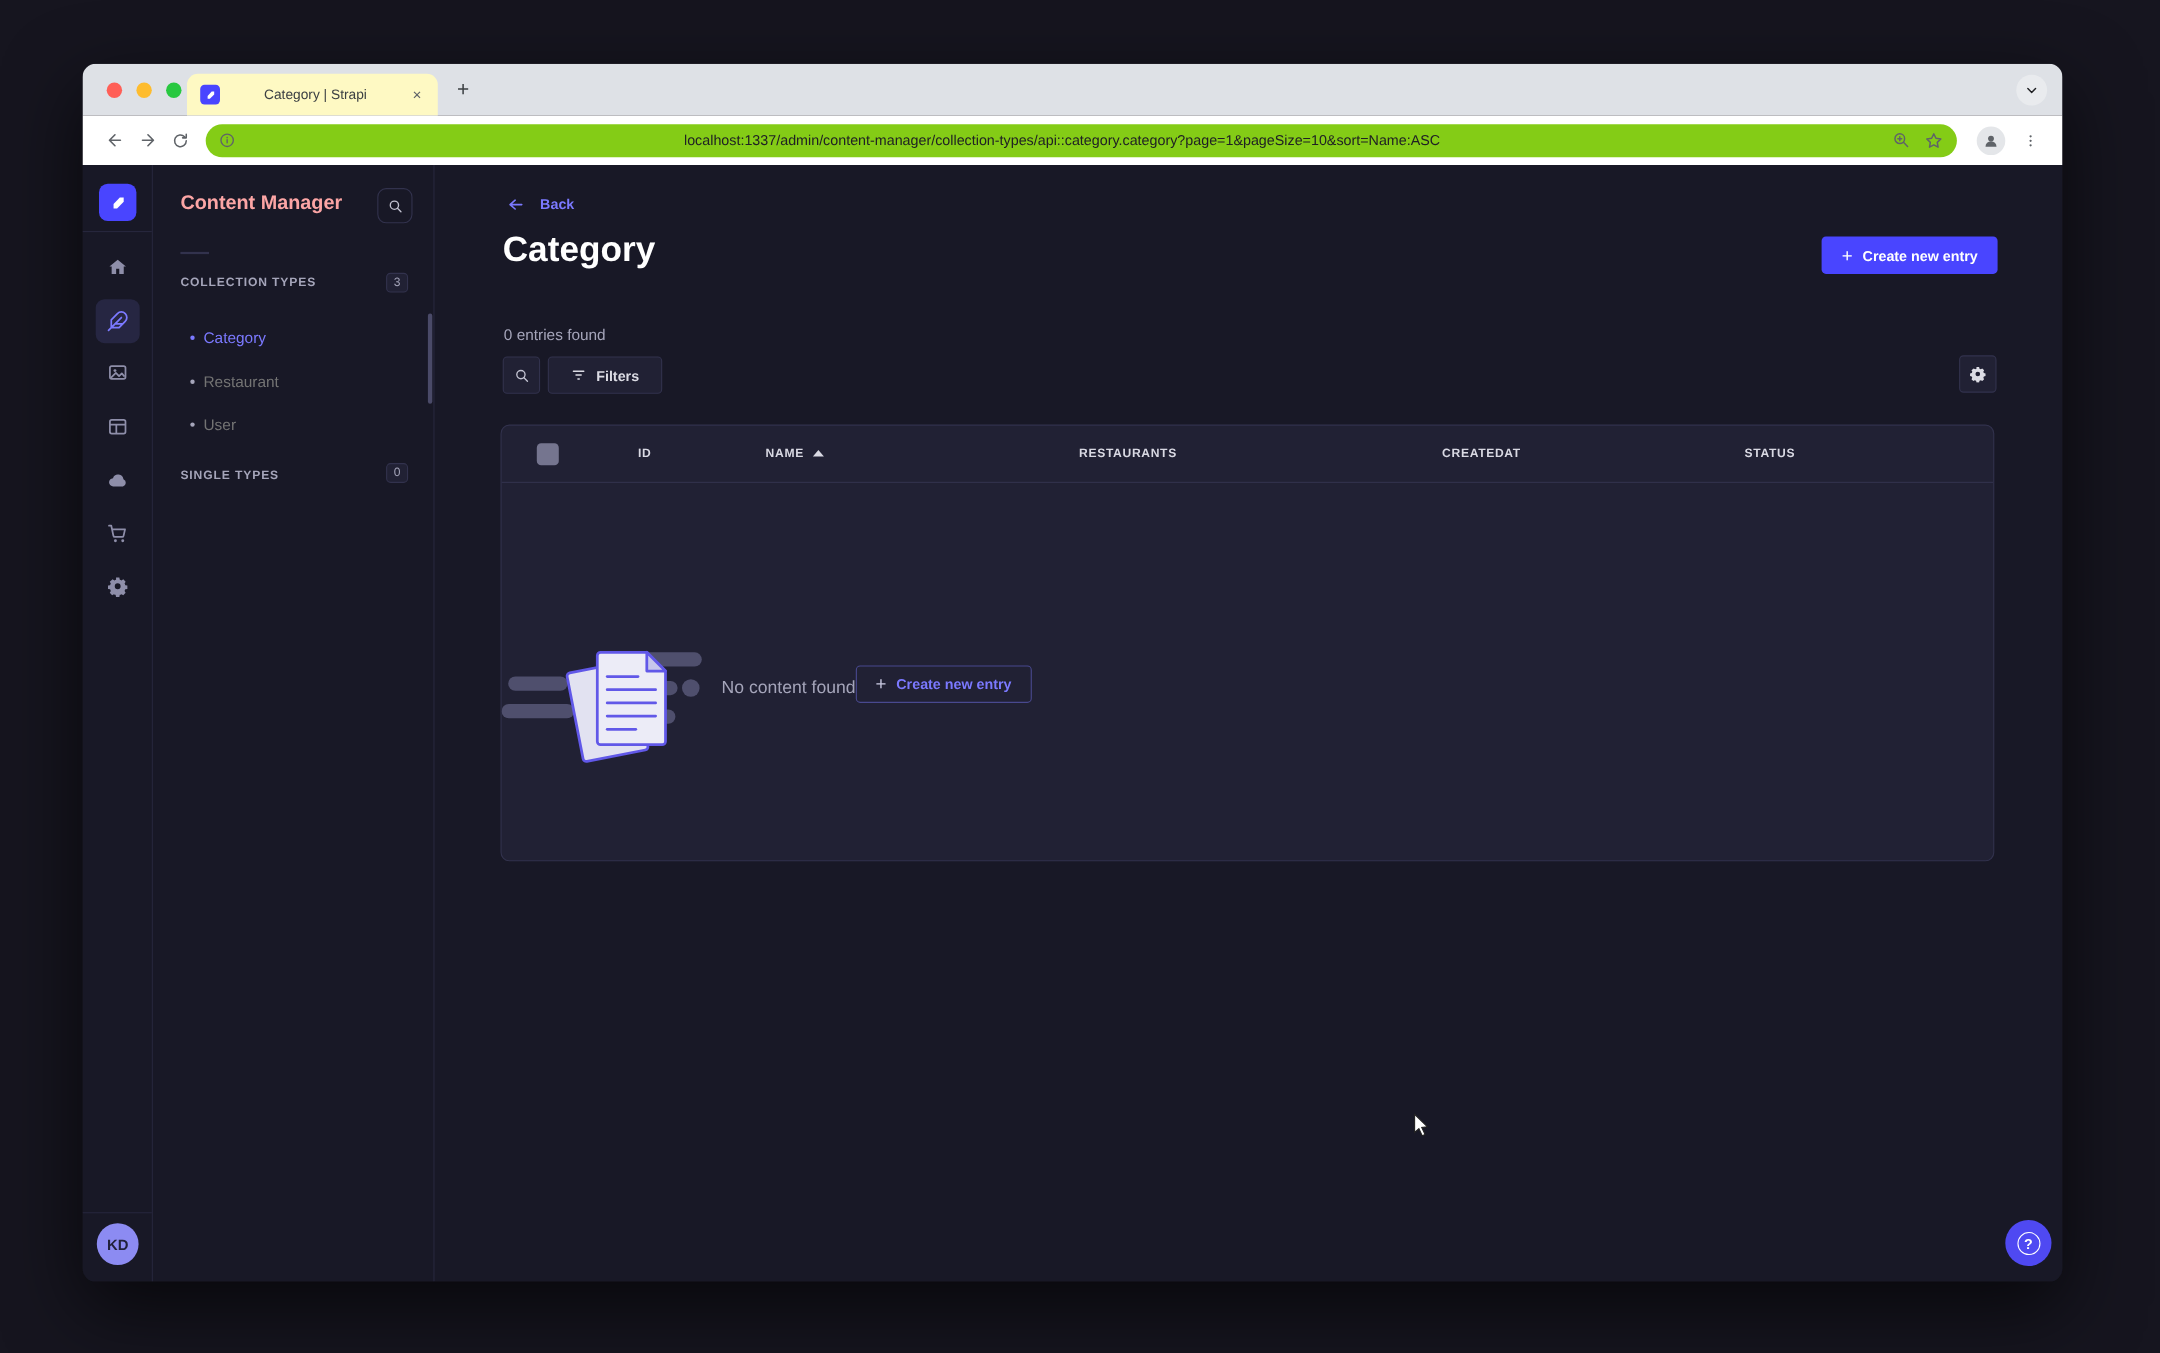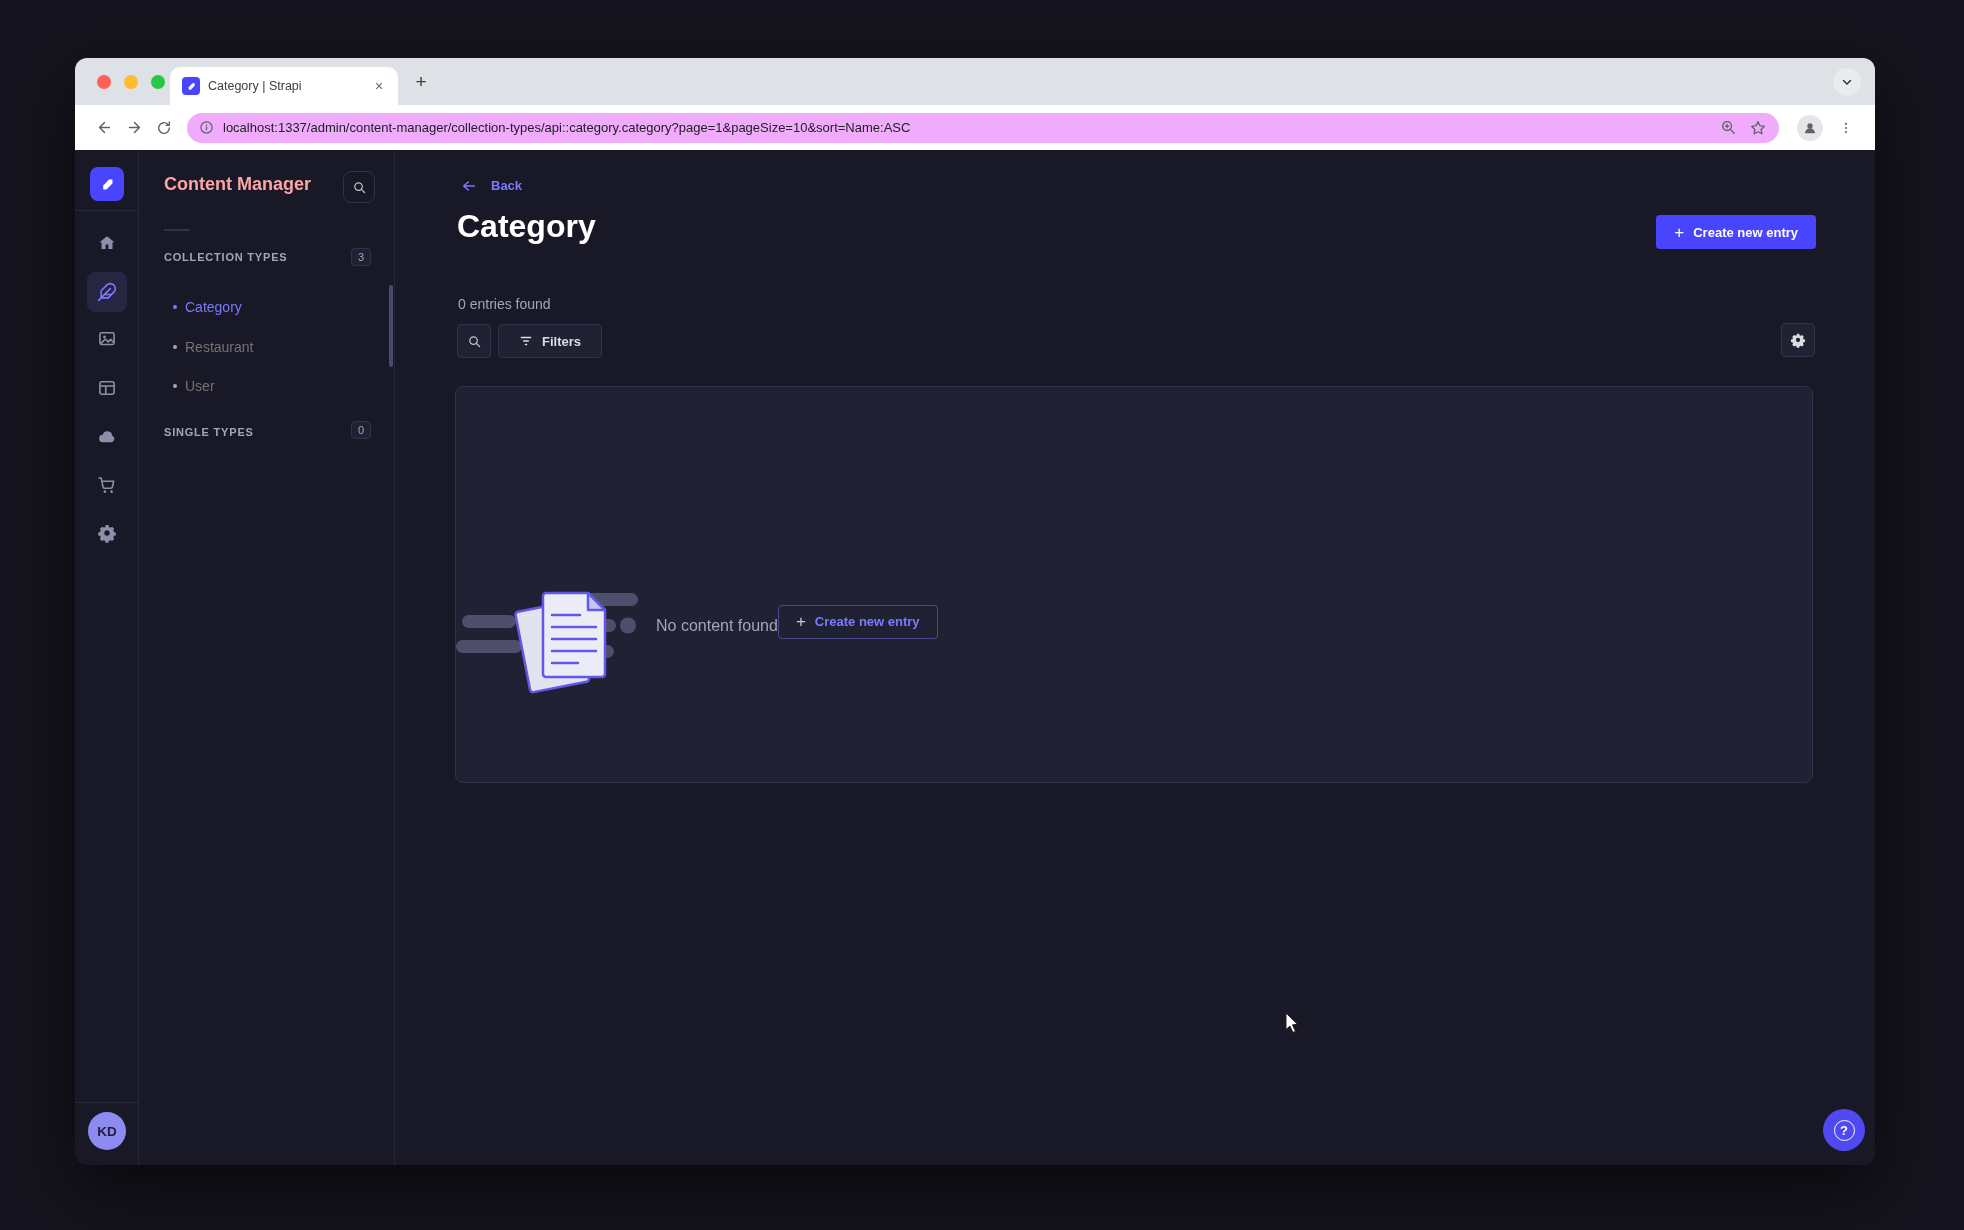--- a/index.html
+++ b/index.html
@@ -9,40 +9,40 @@
 
   
   .window { position:absolute; left:75px; top:58px; width:1800px; height:1107px;
             border-radius:12px; overflow:hidden; box-shadow:0 24px 70px rgba(0,0,0,.65); }
 
   
   .tabstrip { position:relative; height:47px; background:#dee1e6; }
   .lights { position:absolute; left:22px; top:17px; display:flex; gap:13px; }
   .light { width:14px; height:14px; border-radius:50%; }
   .light.red{ background:#ff5f57; } .light.yellow{ background:#febc2e; } .light.green{ background:#28c840; }
-  .tab { position:absolute; left:95px; top:9px; width:228px; height:38px; background:#ffffff;
-         border-radius:10px 10px 0 0; display:flex; align-items:center; padding:0 10px 0 12px; }
+  .tab { position:absolute; left:95px; top:9px; width:228px; height:38px; background:#fef9c3;
+         border-radius:10px 10px 0 0; display:flex; align-items:center; padding:0 10px 0 12px;gap:32px; }
   .favicon { width:18px; height:18px; border-radius:4px; background:#4945ff; display:flex;
              align-items:center; justify-content:center; flex:0 0 auto; }
   .tab-title { margin-left:8px; font-size:12.5px; color:#3c4043; white-space:nowrap; overflow:hidden;
                flex:1 1 auto; }
   .tab-close { width:18px; height:18px; border-radius:50%; display:flex; align-items:center;
                justify-content:center; color:#5f6368; font-size:14px; line-height:1; }
   .newtab { position:absolute; left:333px; top:11px; width:26px; height:26px; border-radius:50%;
             display:flex; align-items:center; justify-content:center; color:#3c4043; font-size:19px; }
   .tabsearch { position:absolute; right:14px; top:10px; width:28px; height:28px; border-radius:50%;
                background:#e9ebee; display:flex; align-items:center; justify-content:center; }
 
   
   .toolbar { position:relative; height:45px; background:#ffffff; display:flex; align-items:center;
              padding:0 14px; }
   .navbtn { width:30px; height:30px; border-radius:50%; display:flex; align-items:center;
             justify-content:center; flex:0 0 auto; }
-  .omnibox { flex:1 1 auto; height:30px; margin:0 10px 0 8px; border-radius:15px; background:#f0abfc;
-             display:flex; align-items:center; padding:0 12px; min-width:0; }
+  .omnibox { flex:1 1 auto; height:30px; margin:0 10px 0 8px; border-radius:15px; background:#84cc16;
+             display:flex; align-items:center; padding:0 12px; min-width:0;text-align:center; }
   .url { margin-left:9px; font-size:13px; color:#202124; white-space:nowrap; overflow:hidden;
          flex:1 1 auto; }
   .omni-ic { flex:0 0 auto; margin-left:12px; }
   .profile { width:26px; height:26px; border-radius:50%; background:#e4e6e9; display:flex;
              align-items:center; justify-content:center; margin:0 8px; }
 
   
   .app { position:relative; height:1015px; background:#181826; color:#fff; }
 
   
@@ -311,20 +311,39 @@
           </svg>
         <span>Filters</span>
       </button>
       <div class="iconbtn" style="right:60px; top:173px">
         <svg width="16" height="16" viewBox="0 0 24 24">
             <path fill-rule="evenodd" d="M10.2 2.5h3.6l.5 2.3c.64.17 1.24.42 1.8.75l2-1.15 2.55 2.55-1.15 2c.33.56.58 1.16.75 1.8l2.3.5v3.6l-2.3.5a7.3 7.3 0 0 1-.75 1.8l1.15 2-2.55 2.55-2-1.15c-.56.33-1.16.58-1.8.75l-.5 2.3h-3.6l-.5-2.3a7.3 7.3 0 0 1-1.8-.75l-2 1.15-2.55-2.55 1.15-2a7.3 7.3 0 0 1-.75-1.8l-2.3-.5v-3.6l2.3-.5c.17-.64.42-1.24.75-1.8l-1.15-2L6.4 4.4l2 1.15c.56-.33 1.16-.58 1.8-.75zM12 15.2a3.2 3.2 0 1 1 0-6.4 3.2 3.2 0 0 1 0 6.4z" fill="#dcdce4"></path>
           </svg>
       </div>
 
       <div class="card">
+        <div class="thead">
+          <span class="checkbox"></span>
+          <span class="th" style="left:124px">
+              <span>ID</span>
+            </span>
+          <span class="th" style="left:240px">
+            <span>NAME</span>
+            <span class="sort-up"></span>
+          </span>
+          <span class="th" style="left:525px">
+              <span>RESTAURANTS</span>
+            </span>
+          <span class="th" style="left:855px">
+              <span>CREATEDAT</span>
+            </span>
+          <span class="th" style="left:1130px">
+              <span>STATUS</span>
+            </span>
+        </div>
 
         <div class="empty">
           <svg width="200" height="115" viewBox="0 0 200 115">
             <g fill="#4f4f6d">
               <rect x="6" y="30" width="54" height="13" rx="6.5"></rect>
               <rect x="0" y="55" width="66" height="13" rx="6.5"></rect>
               <rect x="118" y="8" width="64" height="13" rx="6.5"></rect>
               <rect x="124" y="34" width="36" height="13" rx="6.5"></rect>
               <circle cx="172" cy="40.5" r="8"></circle>
               <rect x="116" y="60" width="42" height="13" rx="6.5"></rect>

